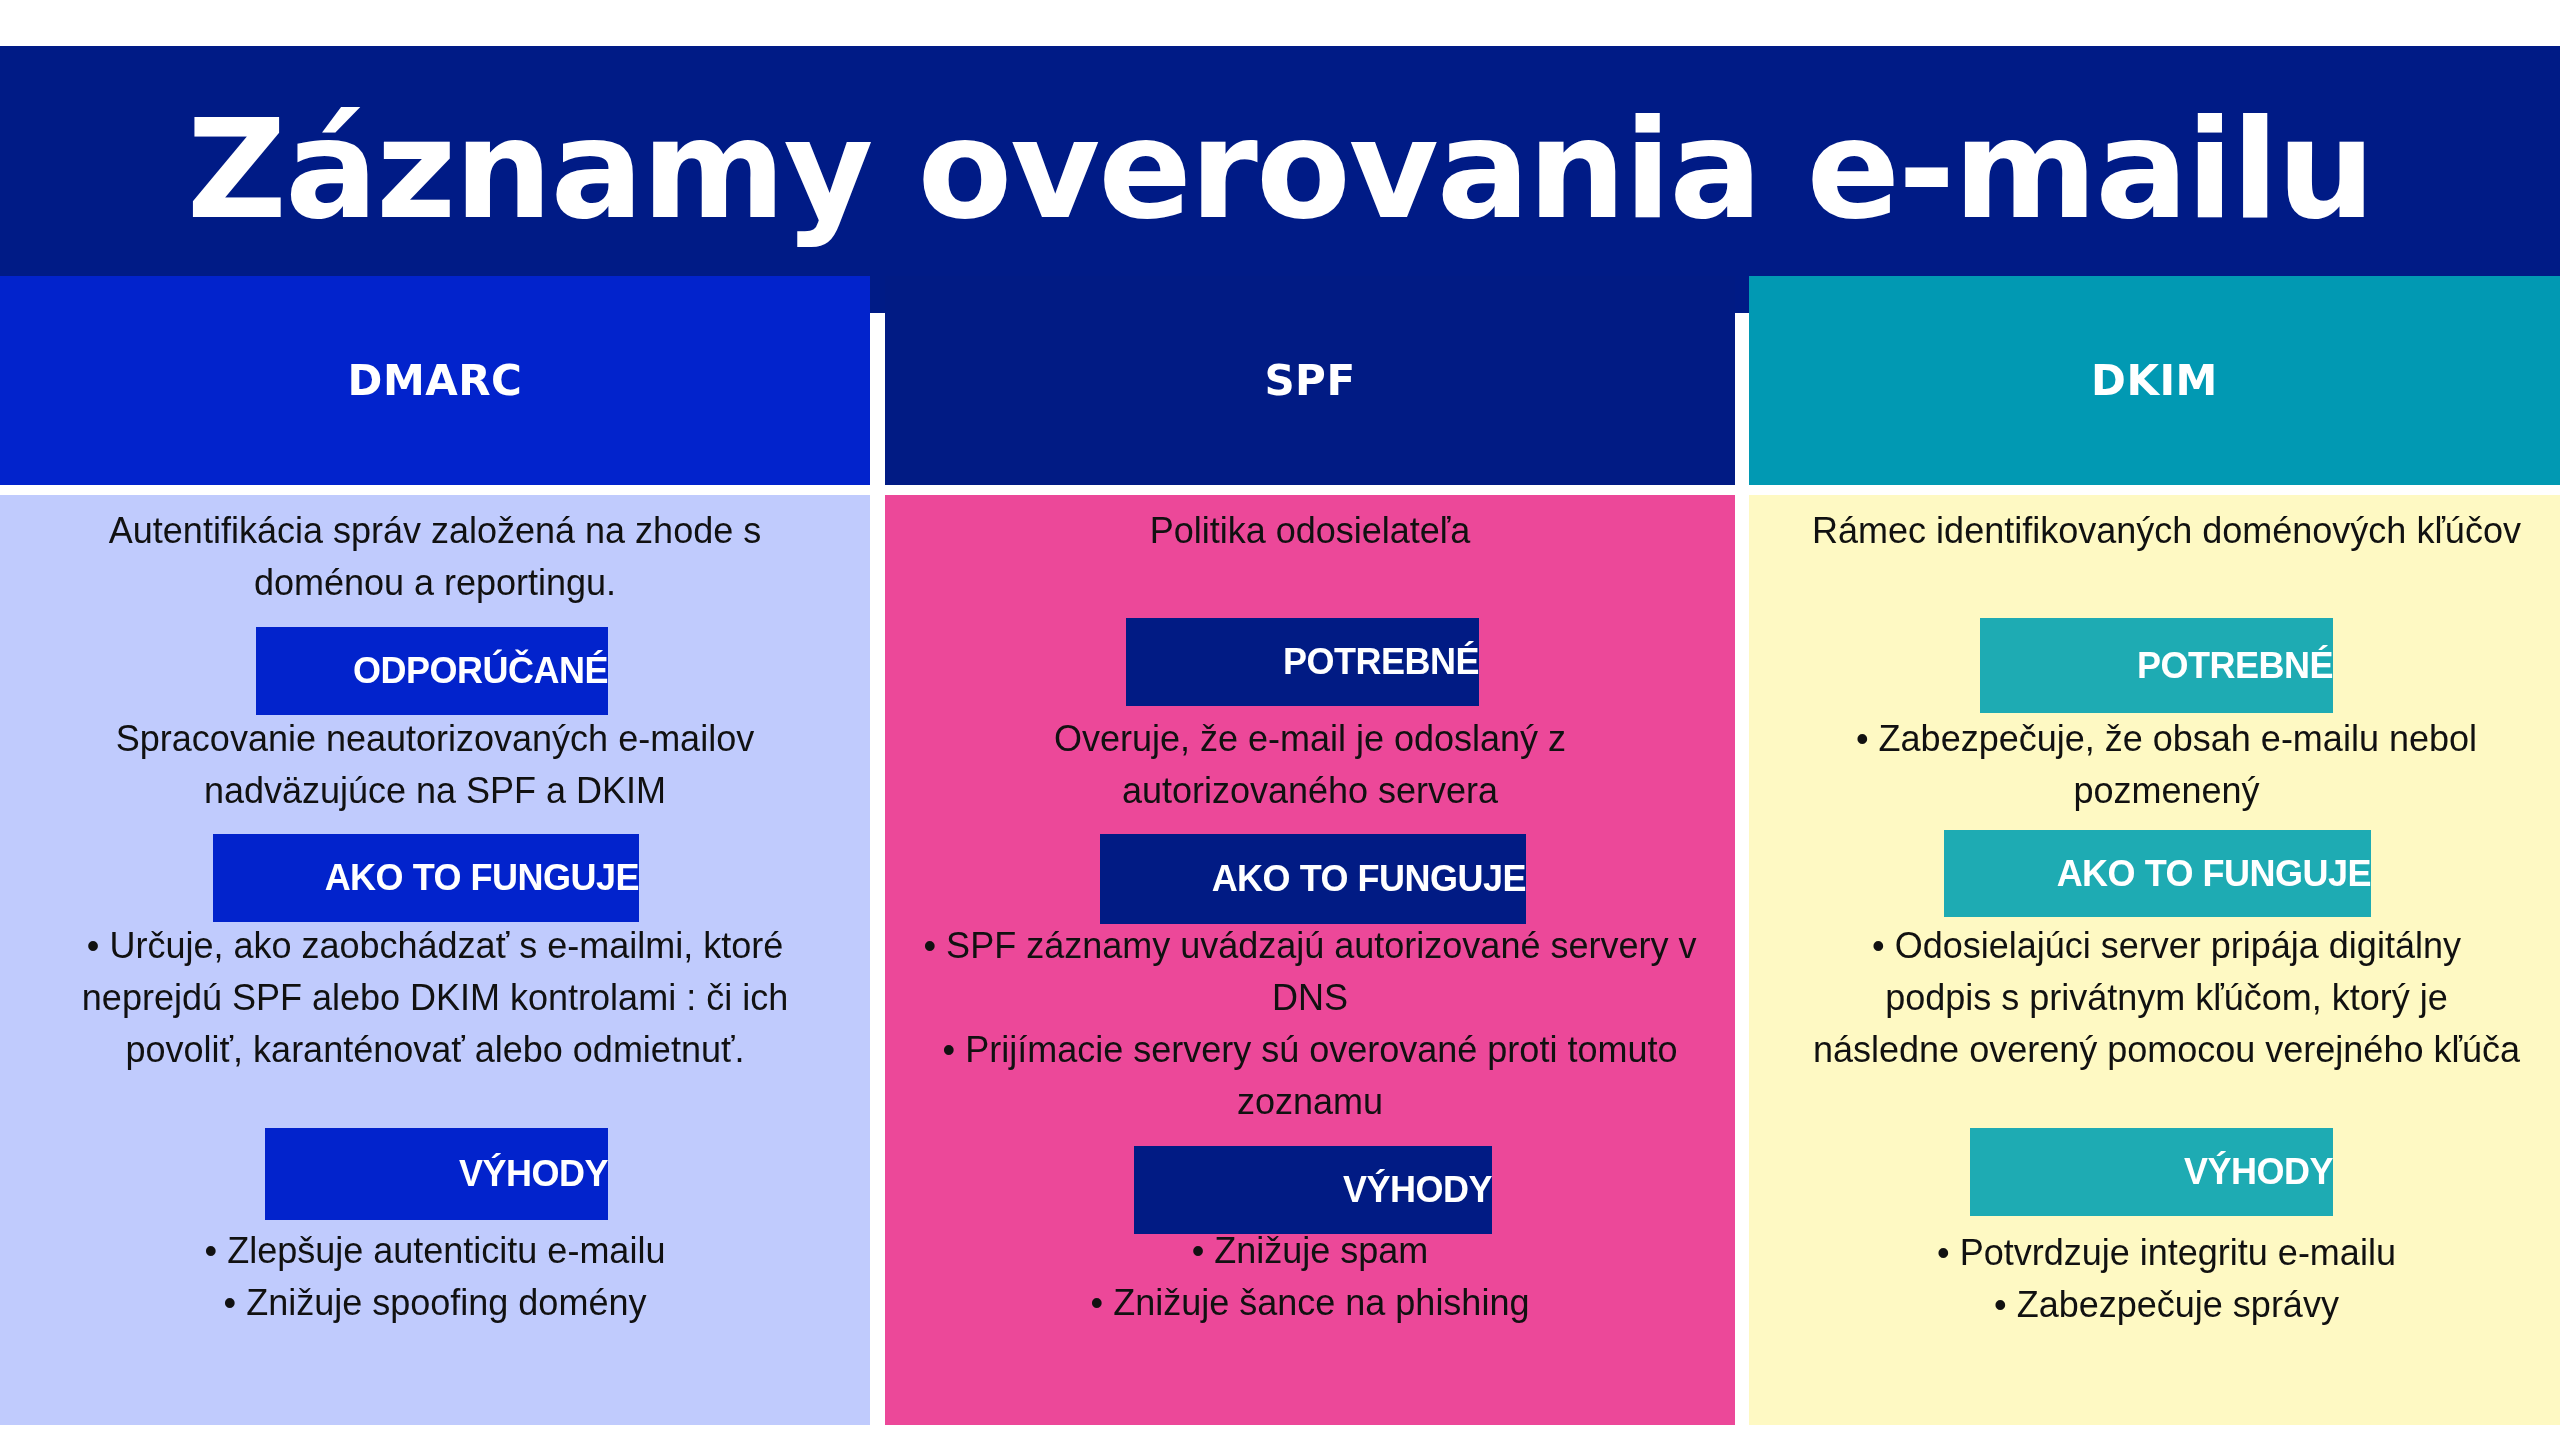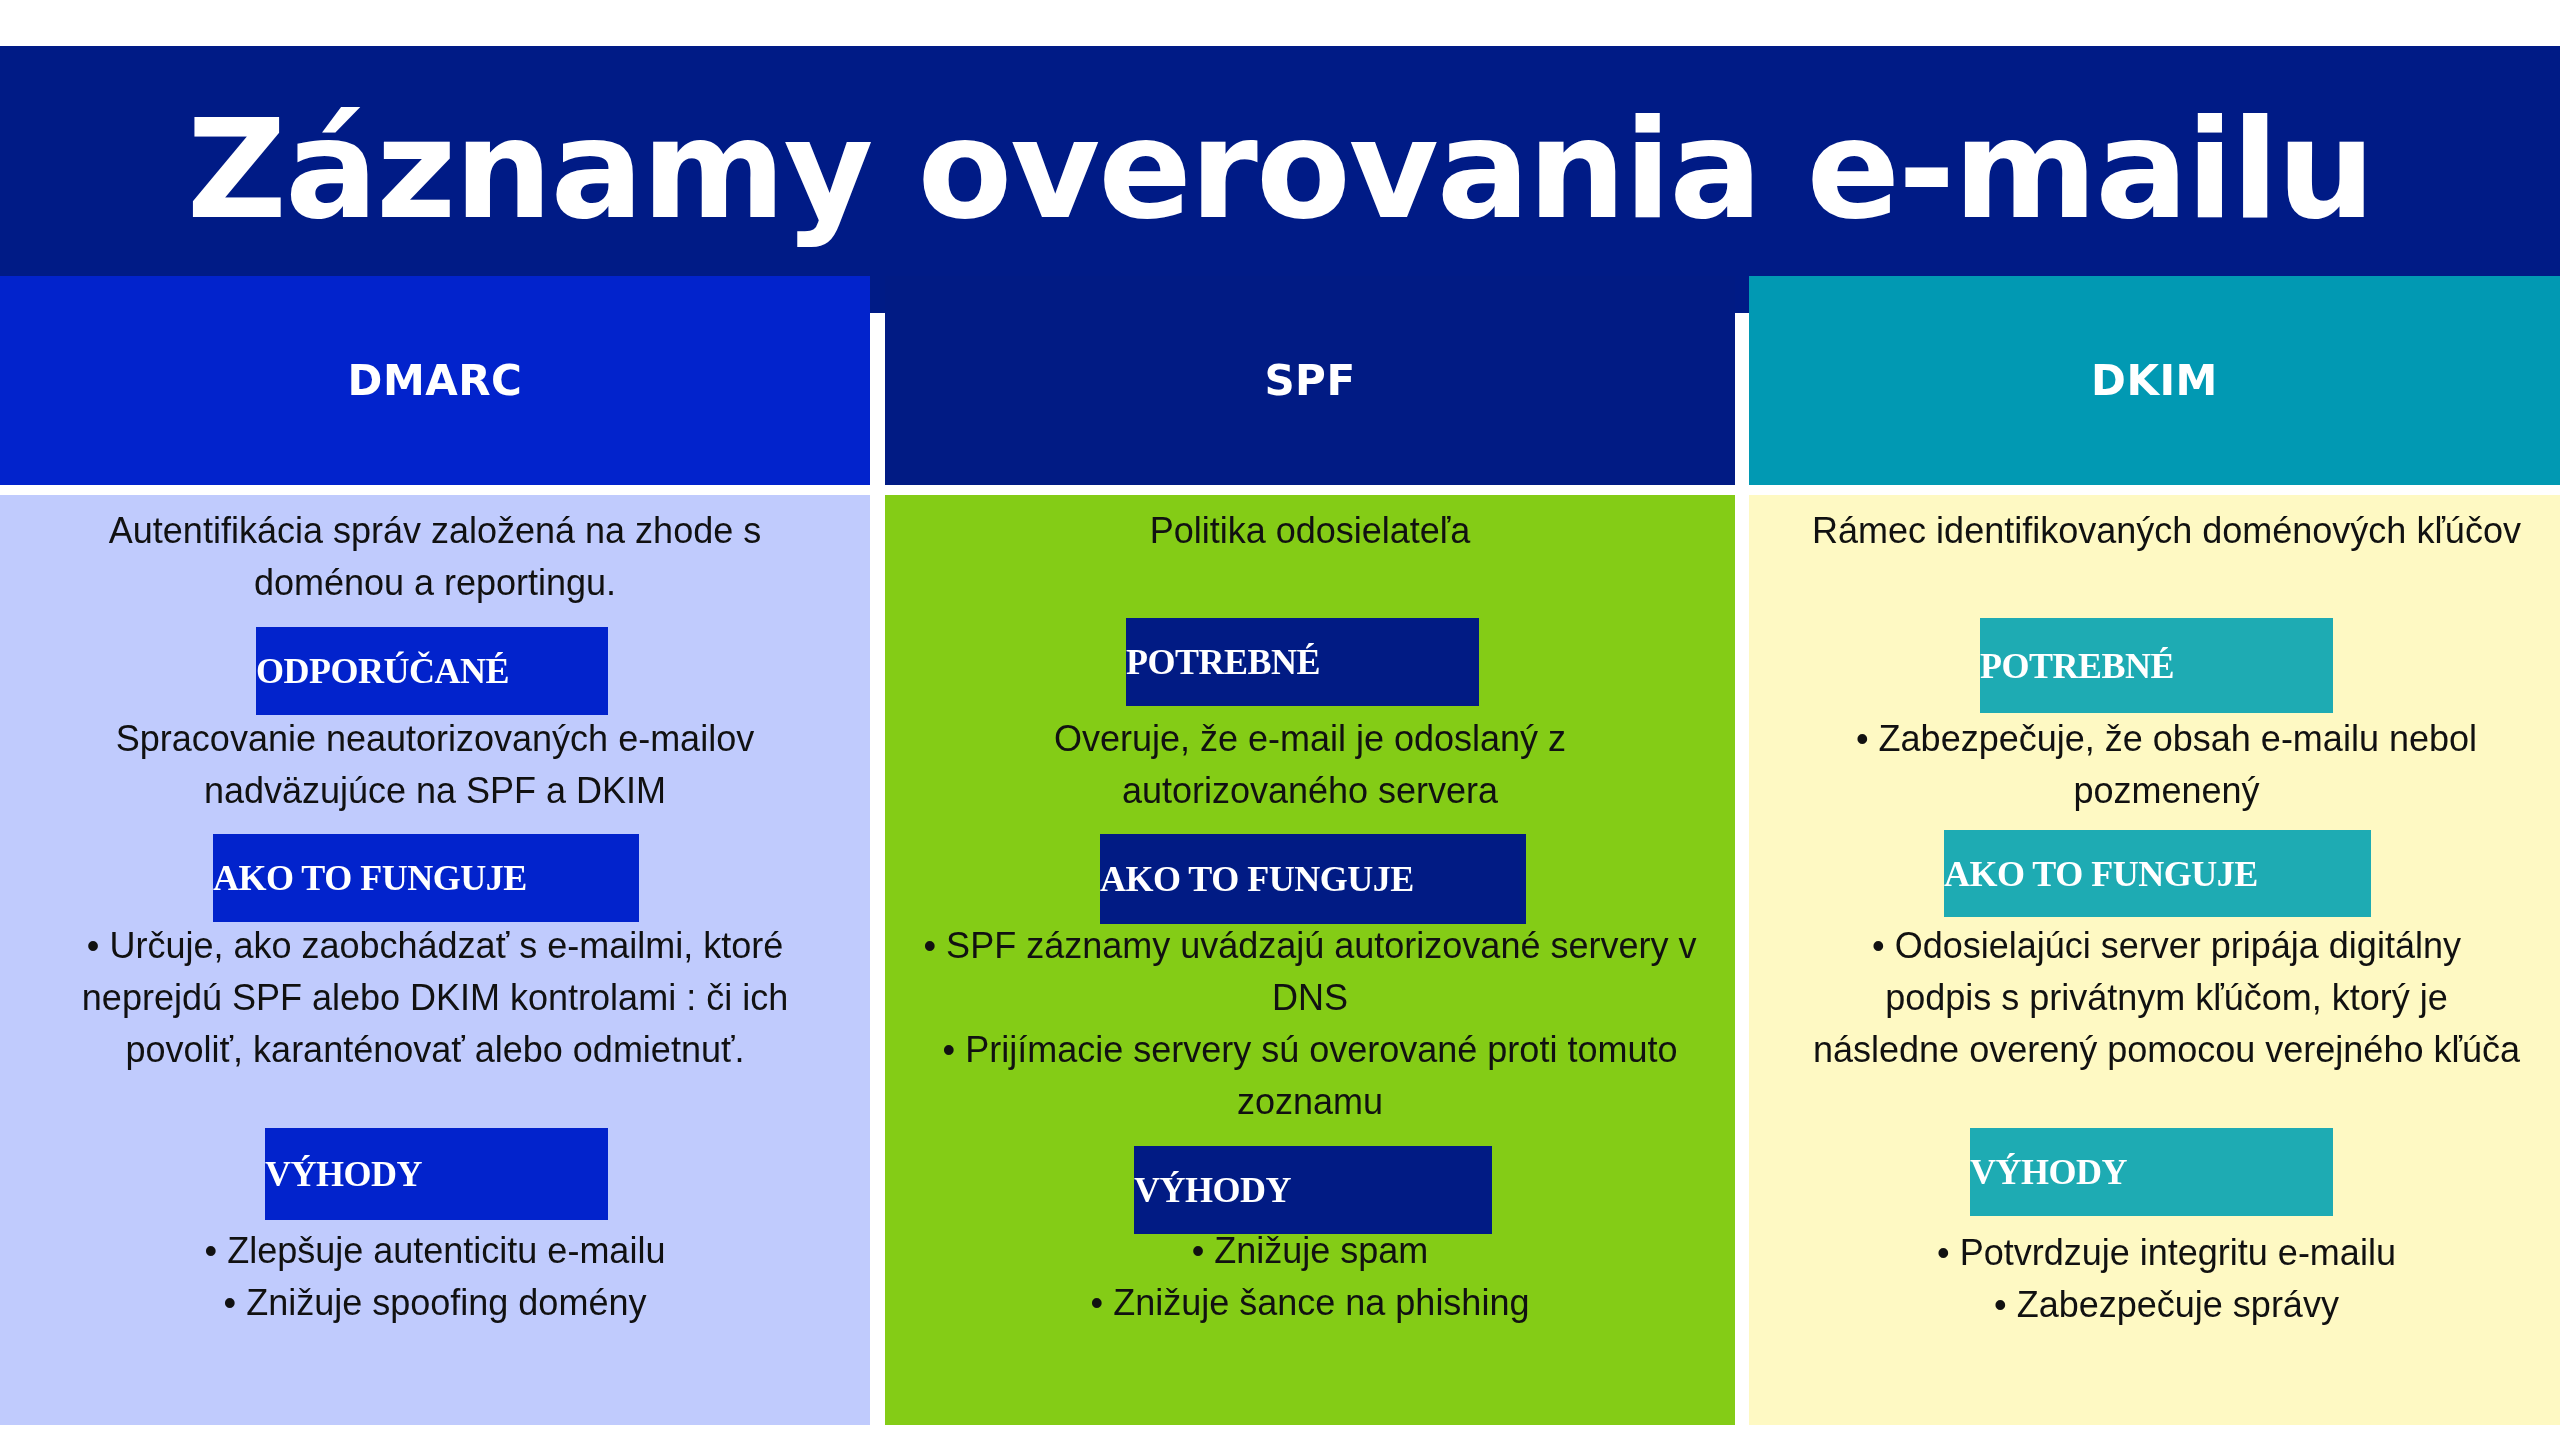--- a/index.html
+++ b/index.html
@@ -36,38 +36,38 @@
     }
     .col-panel {
       position: absolute; top: 495px; height: 930px;
     }
 
     .col-dmarc-h { left: 0; width: 870px; background: #0223cc; }
     .col-spf-h   { left: 885px; width: 850px; background: #011b84; }
     .col-dkim-h  { left: 1749px; width: 811px; background: #0199b3; }
 
     .col-dmarc-p { left: 0; width: 870px; background: #c0cbfd; }
-    .col-spf-p   { left: 885px; width: 850px; background: #84cc16; }
+    .col-spf-p   { left: 885px; width: 850px; background: #ec4899; }
     .col-dkim-p  { left: 1749px; width: 835px; background: #fef9c3; }
 
     .txt {
       position: absolute; left: 0; right: 0;
       text-align: center;
       color: #111111;
       font-family: "Liberation Sans", sans-serif;
       font-size: 36px;
       line-height: 52px;
     }
     .txt p { margin: 0; }
 
     .badge {
       position: absolute;
-      display: flex; align-items: center; justify-content: flex-start;
+      display: flex; align-items: center; justify-content: flex-end;
       color: #ffffff;
-      font-family: Liberation Serif, serif;
+      font-family: Liberation Sans, sans-serif;
       font-weight: bold;
       font-size: 36px;
       letter-spacing: -0.5px;
     }
     .b-dmarc { background: #0223cc; }
     .b-spf   { background: #011b84; }
     .b-dkim  { background: #1eabb3; }
   </style>
 </head>
 <body>

